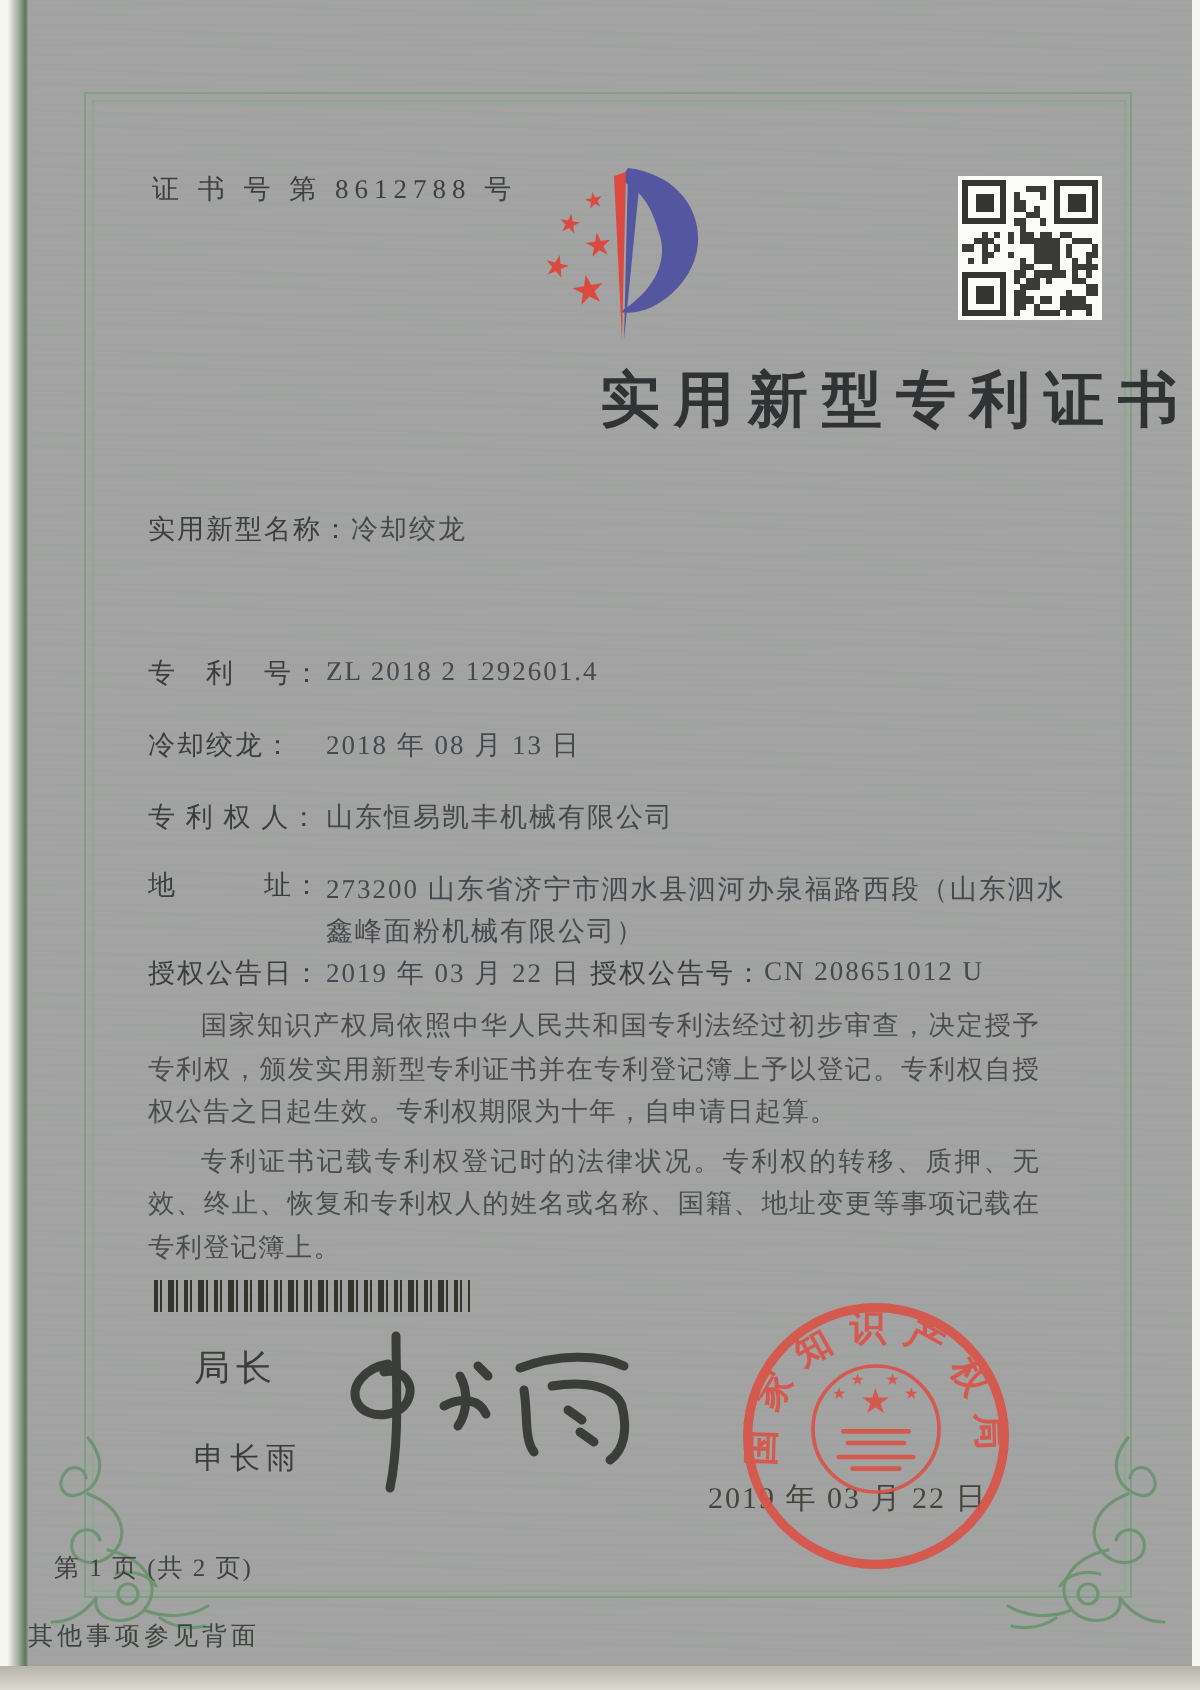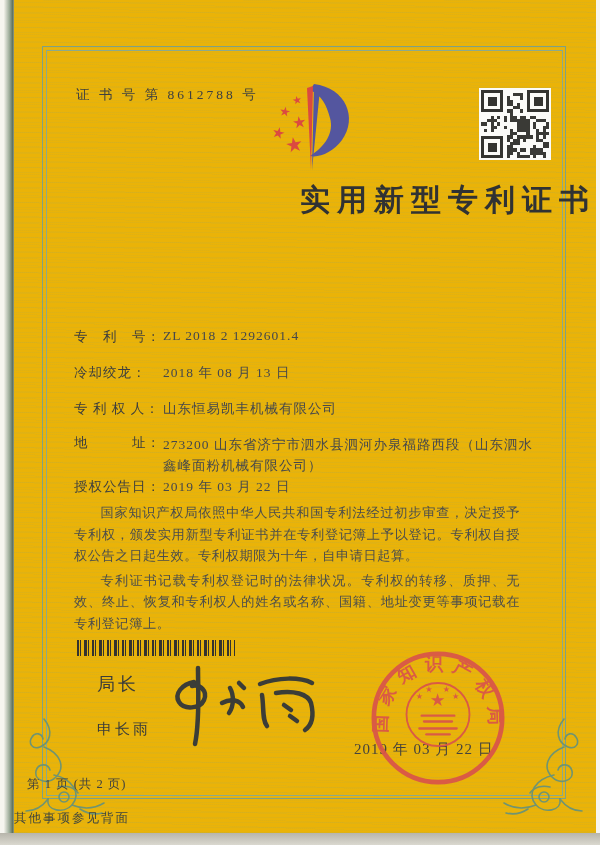--- a/index.html
+++ b/index.html
@@ -12,21 +12,21 @@
   .spine{
     position:absolute;left:4px;top:0;bottom:10px;width:12px;
     background:linear-gradient(90deg,#f2f1ea 0%,#9cab99 45%,#61735f 72%,#d7dac9 100%);
   }
   .scan-bottom{
     position:absolute;left:0;right:0;bottom:0;height:12px;
     background:linear-gradient(#b7b5ab,#dad8cf);
   }
   .page{
     position:absolute;left:14px;top:0;right:4px;bottom:12px;
-    background:#eab308;
+    background:#a3a3a3;
     text-decoration:underline;
   }
   .page::before{
     content:"";position:absolute;inset:0;pointer-events:none;
     background-image:
       repeating-linear-gradient(0deg, rgba(128,162,128,0.10) 0 1px, transparent 1px 5px),
       repeating-linear-gradient(2deg, rgba(128,162,128,0.07) 0 1px, transparent 1px 7px);
   }
   .frame{
     position:absolute;left:28px;top:46px;right:30px;bottom:34px;
@@ -586,34 +586,38 @@
           <div class="qm"></div>
           <div></div>
         </div>
       <div class="qf qf-tl"></div>
       <div class="qf qf-tr"></div>
       <div class="qf qf-bl"></div>
     </div>
 
     <h1 class="title">实用新型专利证书</h1>
 
+    <div class="row" style="top:256px">
+      <span class="flabel">实用新型名称：</span><span class="fvalue">冷却绞龙</span>
+    </div>
     <div class="row" style="top:328px">
       <span class="flabel">专　利　号：</span><span class="fvalue">ZL 2018 2 1292601.4</span>
     </div>
     <div class="row" style="top:364px">
       <span class="flabel">冷却绞龙：</span><span class="fvalue">2018 年 08 月 13 日</span>
     </div>
     <div class="row" style="top:400px">
       <span class="flabel">专 利 权 人：</span><span class="fvalue">山东恒易凯丰机械有限公司</span>
     </div>
     <div class="row" style="top:434px">
       <span class="flabel">地　　　址：</span><span class="fvalue addr-val">273200 山东省济宁市泗水县泗河办泉福路西段（山东泗水鑫峰面粉机械有限公司）</span>
     </div>
     <div class="row" style="top:478px">
       <span class="flabel">授权公告日：</span><span class="fvalue">2019 年 03 月 22 日</span>
+      <span class="grant2"><span class="flabel" style="min-width:0">授权公告号：</span><span class="fvalue">CN 208651012 U</span></span>
     </div>
 
     <div class="body-text">
       <p>国家知识产权局依照中华人民共和国专利法经过初步审查，决定授予专利权，颁发实用新型专利证书并在专利登记簿上予以登记。专利权自授权公告之日起生效。专利权期限为十年，自申请日起算。</p>
       <p>专利证书记载专利权登记时的法律状况。专利权的转移、质押、无效、终止、恢复和专利权人的姓名或名称、国籍、地址变更等事项记载在专利登记簿上。</p>
     </div>
 
     <div class="barcode"></div>
 
     <div class="director-title">局长</div>

